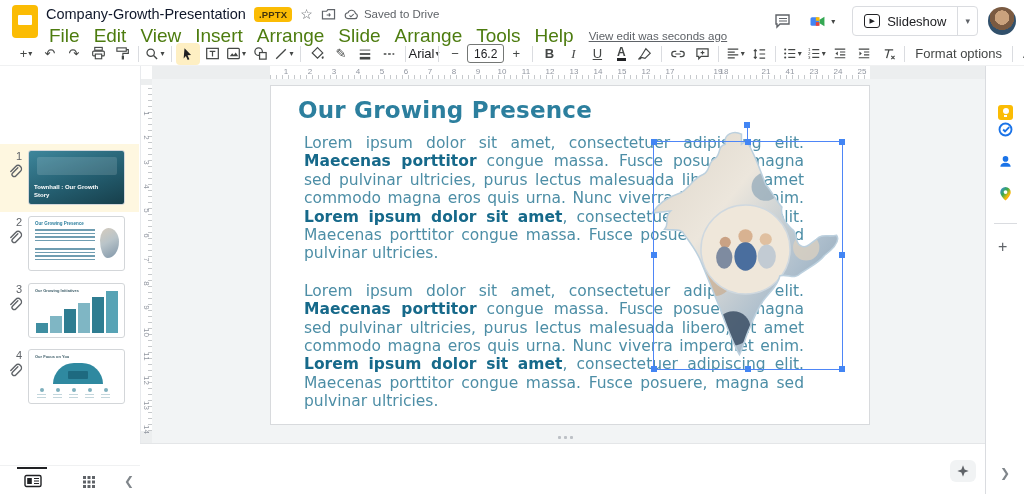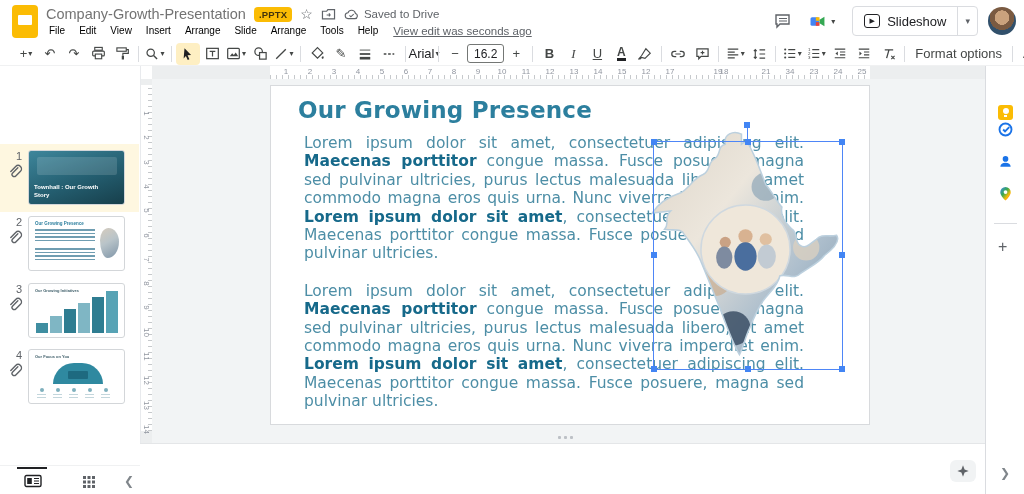--- a/index.html
+++ b/index.html
@@ -6,26 +6,26 @@
   body{width:1024px;height:494px;position:relative;overflow:hidden;background:#fff;
        font-family:"Liberation Sans",sans-serif;-webkit-font-smoothing:antialiased}
   .abs{position:absolute}
   svg{display:block}
 
   
   #topbar{position:absolute;left:0;top:0;width:1024px;height:42px;background:#fff;z-index:30}
   .logo{position:absolute;left:12px;top:5px;width:26px;height:33px;background:#fbbc04;border-radius:4px}
   .logo .slide-shape{position:absolute;left:6px;top:10px;width:14px;height:10px;background:#fff;border-radius:1px}
   .title-row{position:absolute;left:46px;top:5px;height:18px;display:flex;align-items:center;gap:8px}
-  .doc-title{font-size:14.5px;color:#737373}
+  .doc-title{font-size:14.5px;color:#0f172a}
   .badge{background:#fbbc04;color:#41330c;font-size:9.5px;font-weight:bold;padding:2px 5px;border-radius:4px;letter-spacing:.2px}
   .tb-ico{color:#5f6368;font-size:14px;display:flex;align-items:center}
   .saved{display:flex;align-items:center;gap:5px;color:#5f6368;font-size:11.5px}
   .menu-row{position:absolute;left:42px;top:24px;display:flex;align-items:center}
-  .menu-item{font-size:10px;color:#000000;padding:1px 7px;border-radius:4px;cursor:default}
+  .menu-item{font-size:19px;color:#4d7c0f;padding:1px 7px;border-radius:4px;cursor:default}
   .last-edit{font-size:11.5px;color:#5f6368;text-decoration:underline;margin-left:8px}
   .right-controls{position:absolute;right:8px;top:4px;height:34px;display:flex;align-items:center;gap:10px}
   .meet-pill{display:flex;align-items:center;gap:3px;padding:4px 7px;border-radius:16px}
   .btn-slideshow{display:flex;align-items:center;border:1px solid #dadce0;border-radius:4px;height:28px;background:#fff}
   .btn-slideshow .main{display:flex;align-items:center;gap:7px;padding:0 11px;font-size:13px;color:#202124;font-weight:500}
   .btn-slideshow .caret-seg{border-left:1px solid #dadce0;padding:0 7px;height:100%;display:flex;align-items:center;color:#5f6368;font-size:9px}
   .play-box{width:14px;height:12px;border:1.5px solid #202124;border-radius:3px;display:flex;align-items:center;justify-content:center;font-size:7px;color:#202124}
   .btn-share{display:flex;align-items:center;gap:7px;background:#fbbc04;border-radius:4px;height:28px;padding:0 13px;font-size:13px;font-weight:500;color:#202124}
   .avatar{width:28px;height:28px;border-radius:50%;background:
      radial-gradient(circle at 50% 38%,#caa27d 0 32%,#7a5a41 33% 55%,#31506b 56% 100%)}
@@ -487,21 +487,21 @@
       <span class="hnum" style="left: 410px;">12</span>
       <span class="hnum" style="left: 434px;">13</span>
       <span class="hnum" style="left: 458px;">14</span>
       <span class="hnum" style="left: 482px;">15</span>
       <span class="hnum" style="left: 506px;">12</span>
       <span class="hnum" style="left: 530px;">17</span>
       <span class="hnum" style="left: 584px;">18</span>
       <span class="hnum" style="left: 578px;">19</span>
       <span class="hnum" style="left: 616px; margin-top: 16px;">20</span>
       <span class="hnum" style="left: 626px;">21</span>
-      <span class="hnum" style="left: 650px;">34</span>
+      <span class="hnum" style="left: 650px;">41</span>
       <span class="hnum" style="left: 674px;">23</span>
       <span class="hnum" style="left: 698px;">24</span>
       <span class="hnum" style="left: 722px;">25</span>
     </div>
   <div class="vruler">
     <div class="vruler-seg"></div>
   <span class="vnum" style="top: 30px;">1</span>
       <span class="vnum" style="top: 54.3px;">2</span>
       <span class="vnum" style="top: 78.6px;">3</span>
       <span class="vnum" style="top: 102.9px;">4</span>

